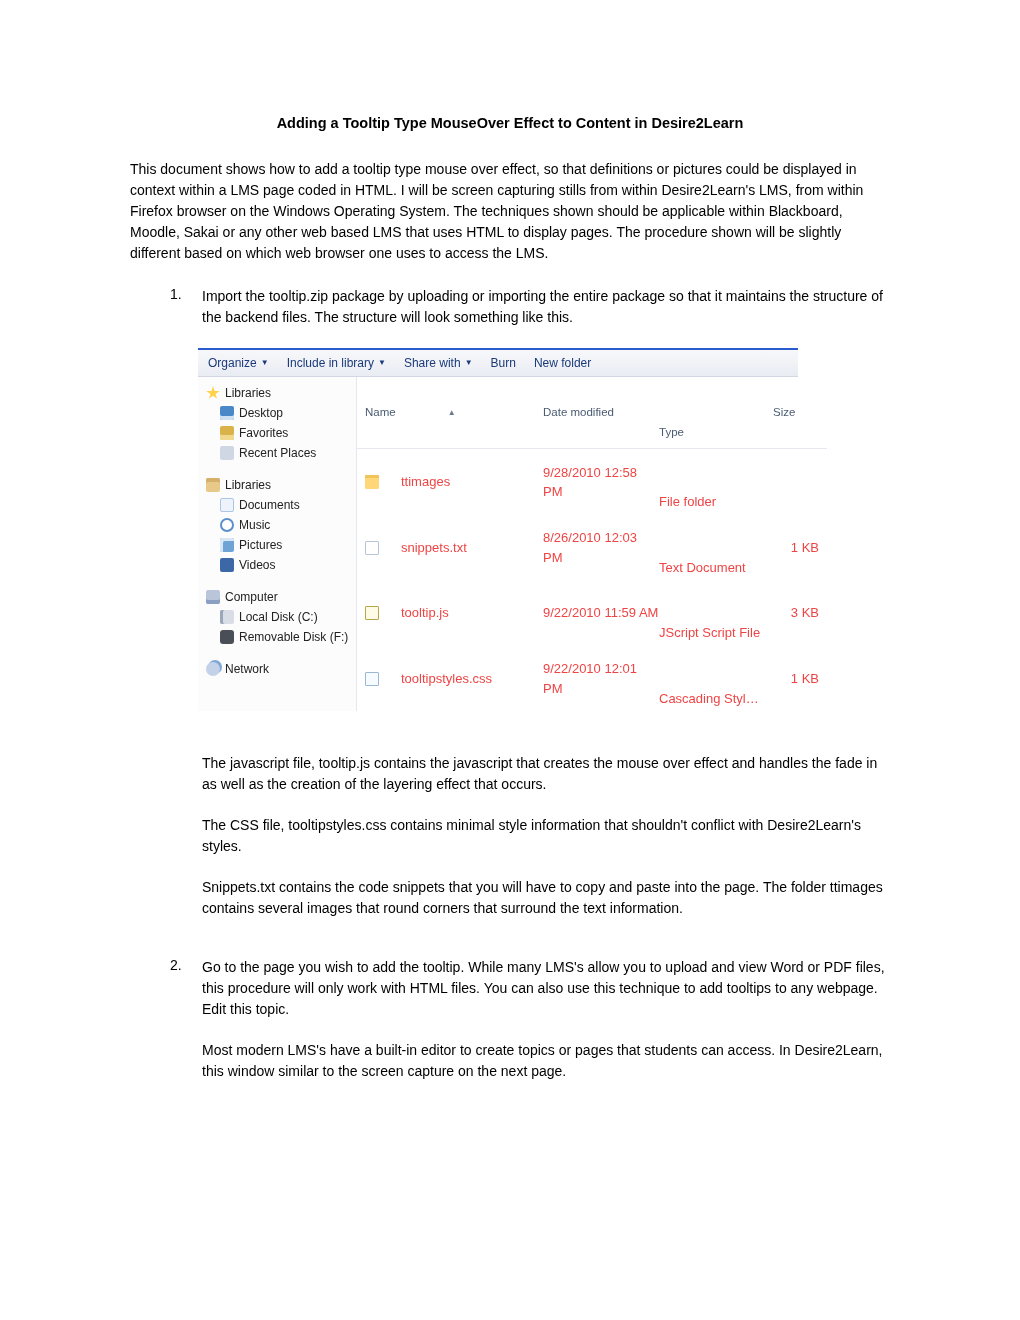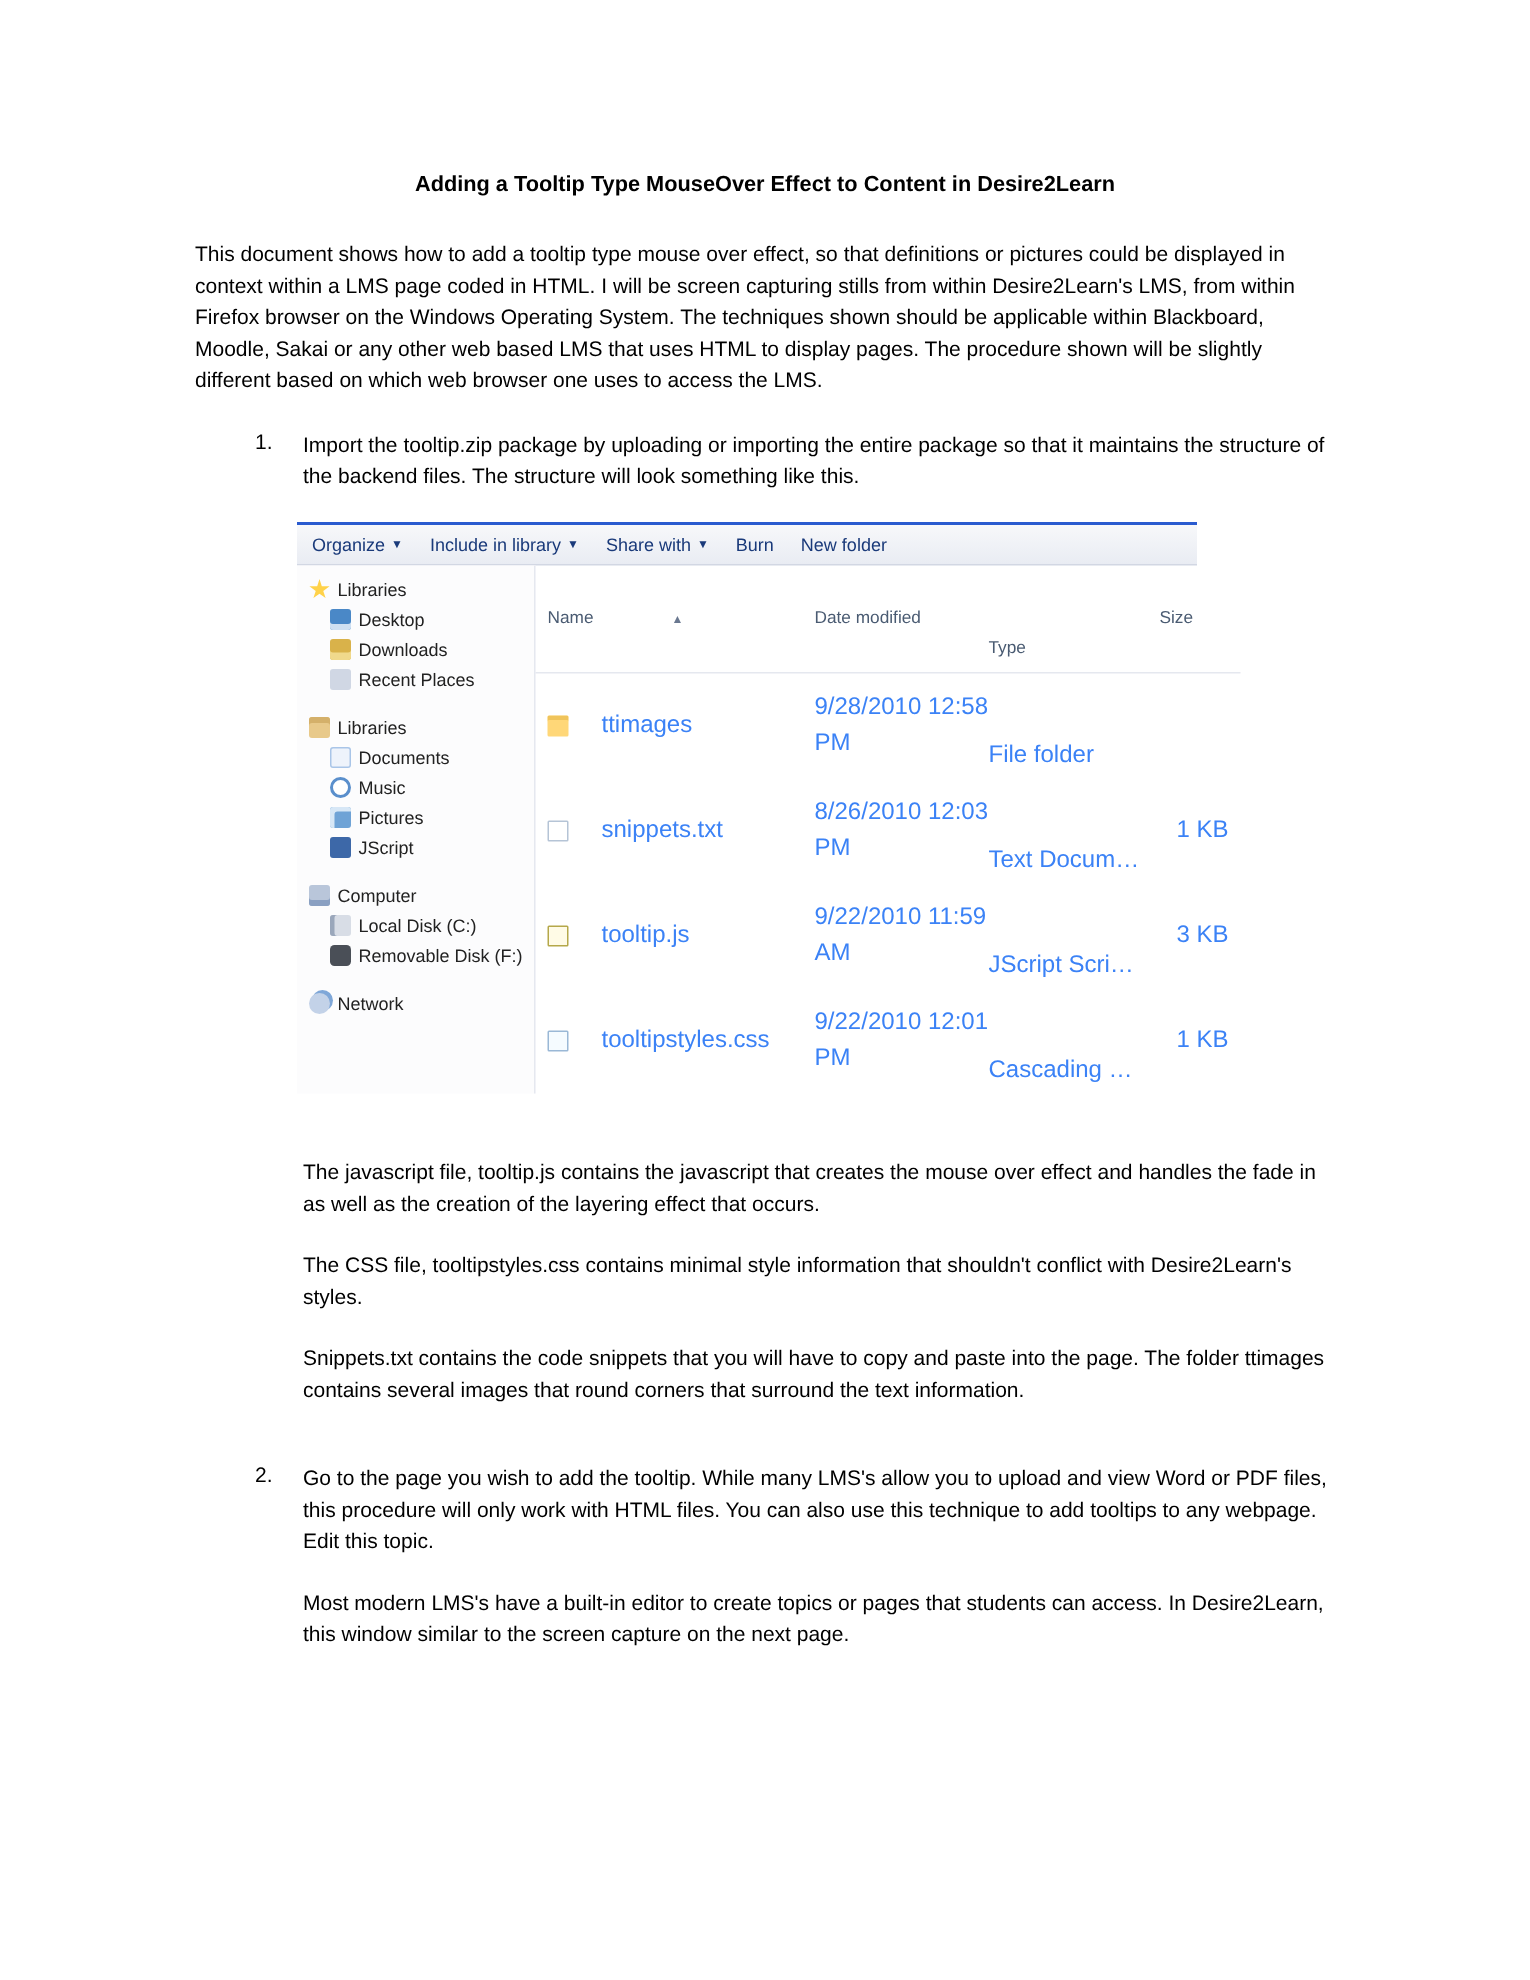--- a/index.html
+++ b/index.html
@@ -132,22 +132,22 @@
   }
   .fl-header {
     color: #4a5b72;
     border-bottom: 1px solid #e5e8ef;
     font-size: 11.5px;
   }
   .fl-header > div {
     padding: 5px 0;
   }
   .fl-row {
-    color: #3b82f6;
-    font-size: 16px;
+    color: #ef4444;
+    font-size: 13px;
     padding-top: 3px;
     padding-bottom: 3px;
   }
   .c-name { flex: 0 0 178px; display:flex; align-items:center; gap:22px;}
   .c-date { flex: 0 0 116px; }
   .c-type { flex: 0 0 104px; white-space:nowrap; overflow:hidden; text-overflow:ellipsis;margin-top:40px;}
   .c-size { flex: 0 0 46px; text-align:right;margin-left:10px; }
   .sort-arrow { font-size:8px; color:#6a7890; margin-left:30px;}
 </style>
 </head>
@@ -194,21 +194,21 @@
                   <span class="ico ico-star"></span>
                   <span>Libraries</span>
                 </div>
                 <div class="children">
                   <div class="nav-item">
                     <span class="ico ico-desktop"></span>
                     <span>Desktop</span>
                   </div>
                   <div class="nav-item">
                     <span class="ico ico-downloads"></span>
-                    <span>Downloads</span>
+                    <span>Favorites</span>
                   </div>
                   <div class="nav-item">
                     <span class="ico ico-recent"></span>
                     <span>Recent Places</span>
                   </div>
                 </div>
               </div>
               <div class="section">
                 <div class="section-title">
                   <span class="ico ico-libraries"></span>
@@ -222,21 +222,21 @@
                   <div class="nav-item">
                     <span class="ico ico-music"></span>
                     <span>Music</span>
                   </div>
                   <div class="nav-item">
                     <span class="ico ico-pictures"></span>
                     <span>Pictures</span>
                   </div>
                   <div class="nav-item">
                     <span class="ico ico-videos"></span>
-                    <span>JScript</span>
+                    <span>Videos</span>
                   </div>
                 </div>
               </div>
               <div class="section">
                 <div class="section-title">
                   <span class="ico ico-computer"></span>
                   <span>Computer</span>
                 </div>
                 <div class="children">
                   <div class="nav-item">

